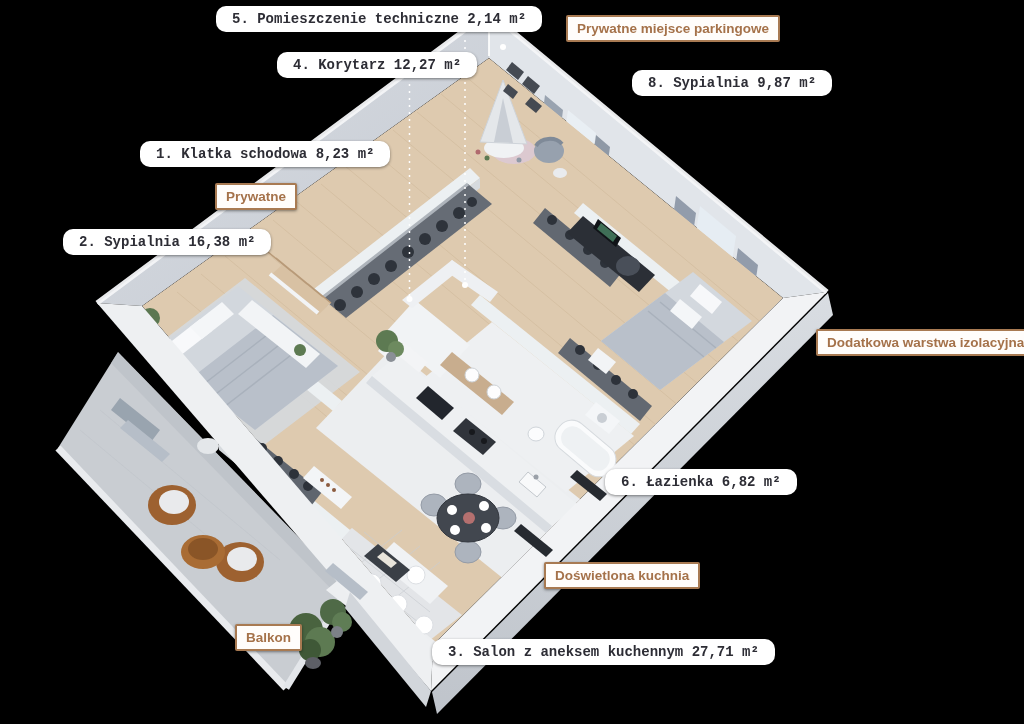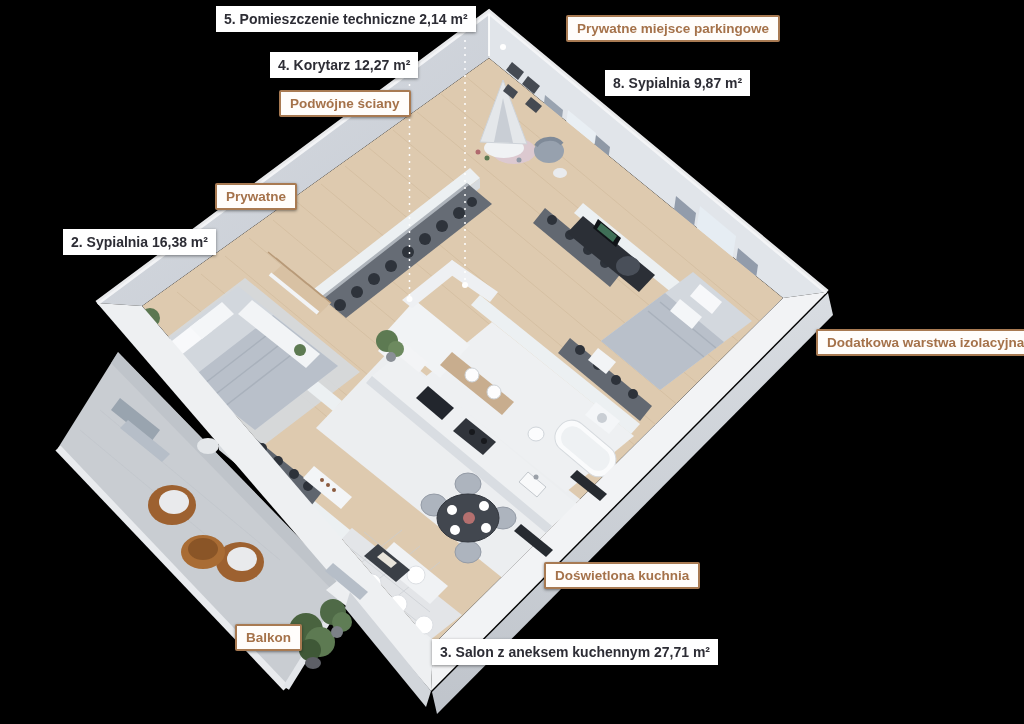--- a/index.html
+++ b/index.html
@@ -1,21 +1,21 @@
 <!DOCTYPE html>
 <html><head>
 <meta charset="utf-8">
 <style>
   html,body{margin:0;padding:0;background:#000;}
   .scene{position:relative;width:1024px;height:724px;background:var(--bg,#000);overflow:hidden;
          font-family:"Liberation Sans",sans-serif;}
   .scene svg{position:absolute;left:0;top:0;}
   .room-label{position:absolute;background:var(--label-bg,#fff);color:var(--label-text,#2d2d35);
-      font-size:14px;font-weight:700;line-height:18px;padding:4px 8px;border-radius:0;
-      white-space:nowrap;box-shadow:0 1px 3px rgba(0,0,0,.45);z-index:5;}
+      font-size:14px;font-weight:700;line-height:18px;padding:4px 16px;border-radius:10px;
+      white-space:nowrap;box-shadow:0 1px 3px rgba(0,0,0,.45);z-index:5;font-family:Liberation Mono, monospace;}
   .room-label .num{font-weight:800;}
   .feature-tag{position:absolute;background:#fffdfb;color:var(--tag-text,#a5724a);
       border:2px solid var(--tag-border,#a87a52);font-size:13.5px;font-weight:700;line-height:17px;
       padding:3px 9px;border-radius:2px;white-space:nowrap;box-shadow:0 1px 3px rgba(0,0,0,.45);z-index:5;margin-left:39px;}
 </style>
 </head>
 <body>
 
 <div class="scene" style="--bg: #000000; --label-bg: #ffffff; --label-text: #2d2d35; --tag-border: #a87a52; --tag-text: #a5724a;">
 
@@ -303,25 +303,26 @@
 
   <g stroke="#ffffff" stroke-width="1.5" stroke-dasharray="2 5">
     <line x1="409.5" y1="84" x2="409.5" y2="296"></line>
     <line x1="465" y1="40" x2="465" y2="282"></line>
     <circle cx="409.5" cy="299" r="3" fill="#ffffff" stroke="none"></circle>
     <circle cx="465" cy="285" r="3" fill="#ffffff" stroke="none"></circle>
     <circle cx="503" cy="47" r="3" fill="#ffffff" stroke="none"></circle>
   </g>
 </svg>
 
+  <div class="room-label" style="left:140px;top:141px"><span class="num">1.</span> <span>Klatka schodowa 8,23 m²</span></div>
   <div class="room-label" style="left:63px;top:229px"><span class="num">2.</span> <span>Sypialnia 16,38 m²</span></div>
   <div class="room-label" style="left:432px;top:639px"><span class="num">3.</span> <span>Salon z aneksem kuchennym 27,71 m²</span></div>
-  <div class="room-label" style="left:270px;top:52px"><span class="num">4.</span> <span>Korytarz 12,27 m²</span></div>
+  <div class="room-label" style="left:277px;top:52px"><span class="num">4.</span> <span>Korytarz 12,27 m²</span></div>
   <div class="room-label" style="left:216px;top:6px"><span class="num">5.</span> <span>Pomieszczenie techniczne 2,14 m²</span></div>
-  <div class="room-label" style="left:605px;top:70px"><span class="num">8.</span> <span>Sypialnia 9,87 m²</span></div>
+  <div class="room-label" style="left:605px;top:469px"><span class="num">6.</span> <span>Łazienka 6,82 m²</span></div>
+  <div class="room-label" style="left:632px;top:70px"><span class="num">8.</span> <span>Sypialnia 9,87 m²</span></div>
 
   <div class="feature-tag" style="left:527px;top:15px">Prywatne miejsce parkingowe</div>
-  <div class="feature-tag" style="left:240px;top:90px">Podwójne ściany</div>
   <div class="feature-tag" style="left:176px;top:183px">Prywatne</div>
   <div class="feature-tag" style="left:777px;top:329px">Dodatkowa warstwa izolacyjna</div>
   <div class="feature-tag" style="left:505px;top:562px">Doświetlona kuchnia</div>
   <div class="feature-tag" style="left:196px;top:624px">Balkon</div>
 </div>
 
 </body></html>

